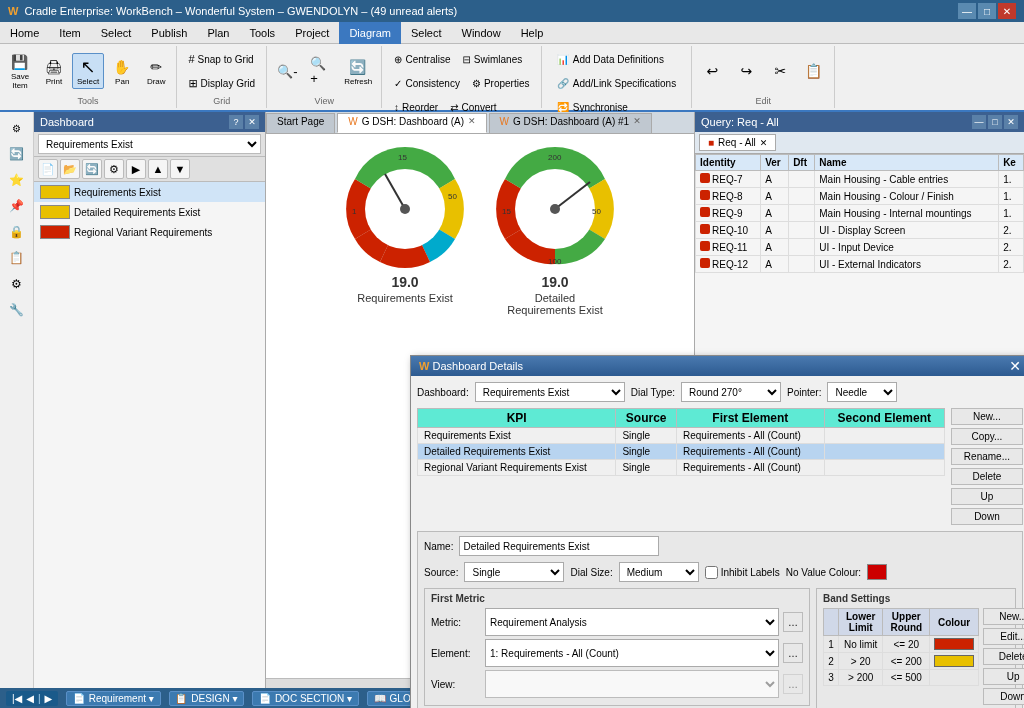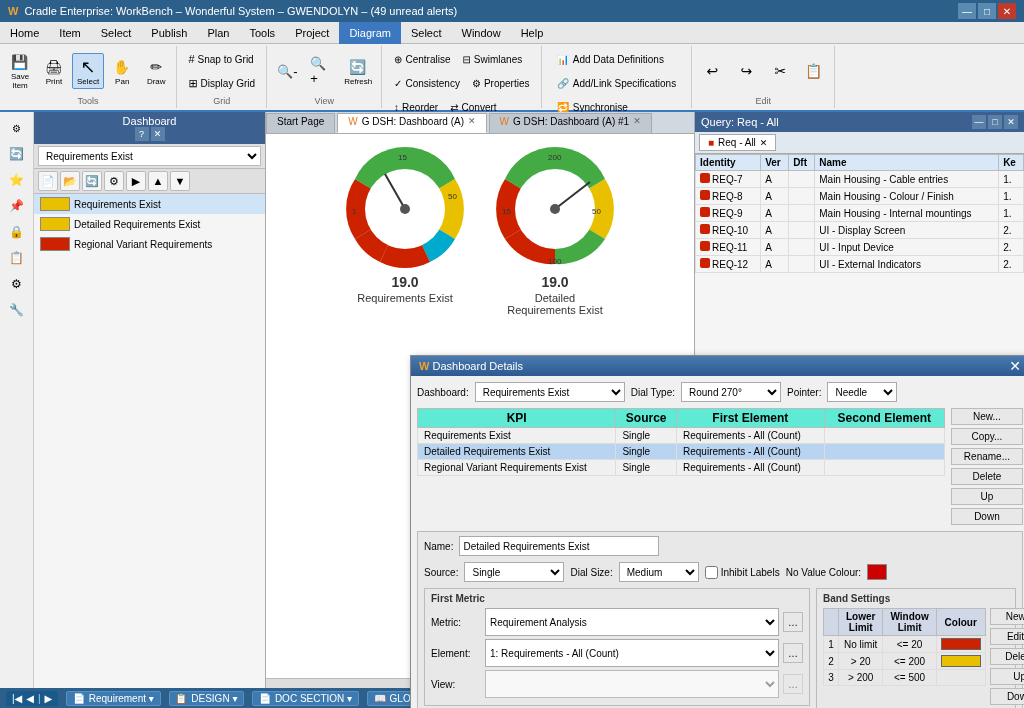--- a/index.html
+++ b/index.html
@@ -35,21 +35,21 @@
 
     
     #sidebar { width: 34px; background: #f0f0f0; border-right: 1px solid #ccc; display: flex; flex-direction: column; align-items: center; padding-top: 4px; gap: 2px; }
     .sidebar-tool { width: 28px; height: 24px; display: flex; align-items: center; justify-content: center; font-size: 12px; cursor: pointer; border: 1px solid transparent; border-radius: 2px; }
 
     
     #content { flex: 1; display: flex; flex-direction: column; }
 
     
     #dashboard-panel { width: 232px; background: #f5f5f5; border-right: 1px solid #aaa; display: flex; flex-direction: column; }
-    .panel-header { background: #3c6090; color: white; padding: 3px 6px; font-size: 11px; display: flex; align-items: center; justify-content: space-between; flex-direction: column; }
+    .panel-header { background: #3c6090; color: white; padding: 3px 6px; font-size: 11px; display: flex; align-items: center; justify-content: space-between; }
     .panel-header-btns { display: flex; gap: 2px; }
     .panel-header-btn { width: 14px; height: 14px; background: #5a80a8; border: none; color: white; font-size: 9px; cursor: pointer; display: flex; align-items: center; justify-content: center; }
 
     .dashboard-toolbar { background: #e0e0e0; padding: 2px 4px; display: flex; align-items: center; gap: 2px; border-bottom: 1px solid #bbb; }
     .dash-tb-btn { width: 20px; height: 20px; background: #f5f5f5; border: 1px solid #bbb; display: flex; align-items: center; justify-content: center; font-size: 11px; cursor: pointer; border-radius: 2px; }
 
     .dash-dropdown { flex: 1; height: 20px; border: 1px solid #bbb; background: white; font-size: 10px; padding: 0 3px; }
 
     .dash-list { flex: 1; overflow-y: auto; }
     .dash-list-item { padding: 3px 6px; cursor: pointer; display: flex; align-items: center; gap: 4px; font-size: 10px; }
@@ -669,21 +669,21 @@
         <div class="col-right">
           <div class="kpi-details-section">
             <div class="section-label">Band Settings</div>
             <div style="display:flex; gap:4px;">
               <div style="flex:1;">
                 <table class="band-table">
                   <thead>
                     <tr>
                       <th></th>
                       <th>Lower Limit</th>
-                      <th>Window Limit</th>
+                      <th>Upper Round</th>
                       <th>Colour</th>
                     </tr>
                   </thead>
                   <tbody id="band-tbody">
                       <tr>
     <td>1</td>
     <td>No limit</td>
     <td>&lt;= 20</td>
     <td>
                           <div style="width:40px;height:12px;background:#cc2200;border:1px solid #666;"></div>

